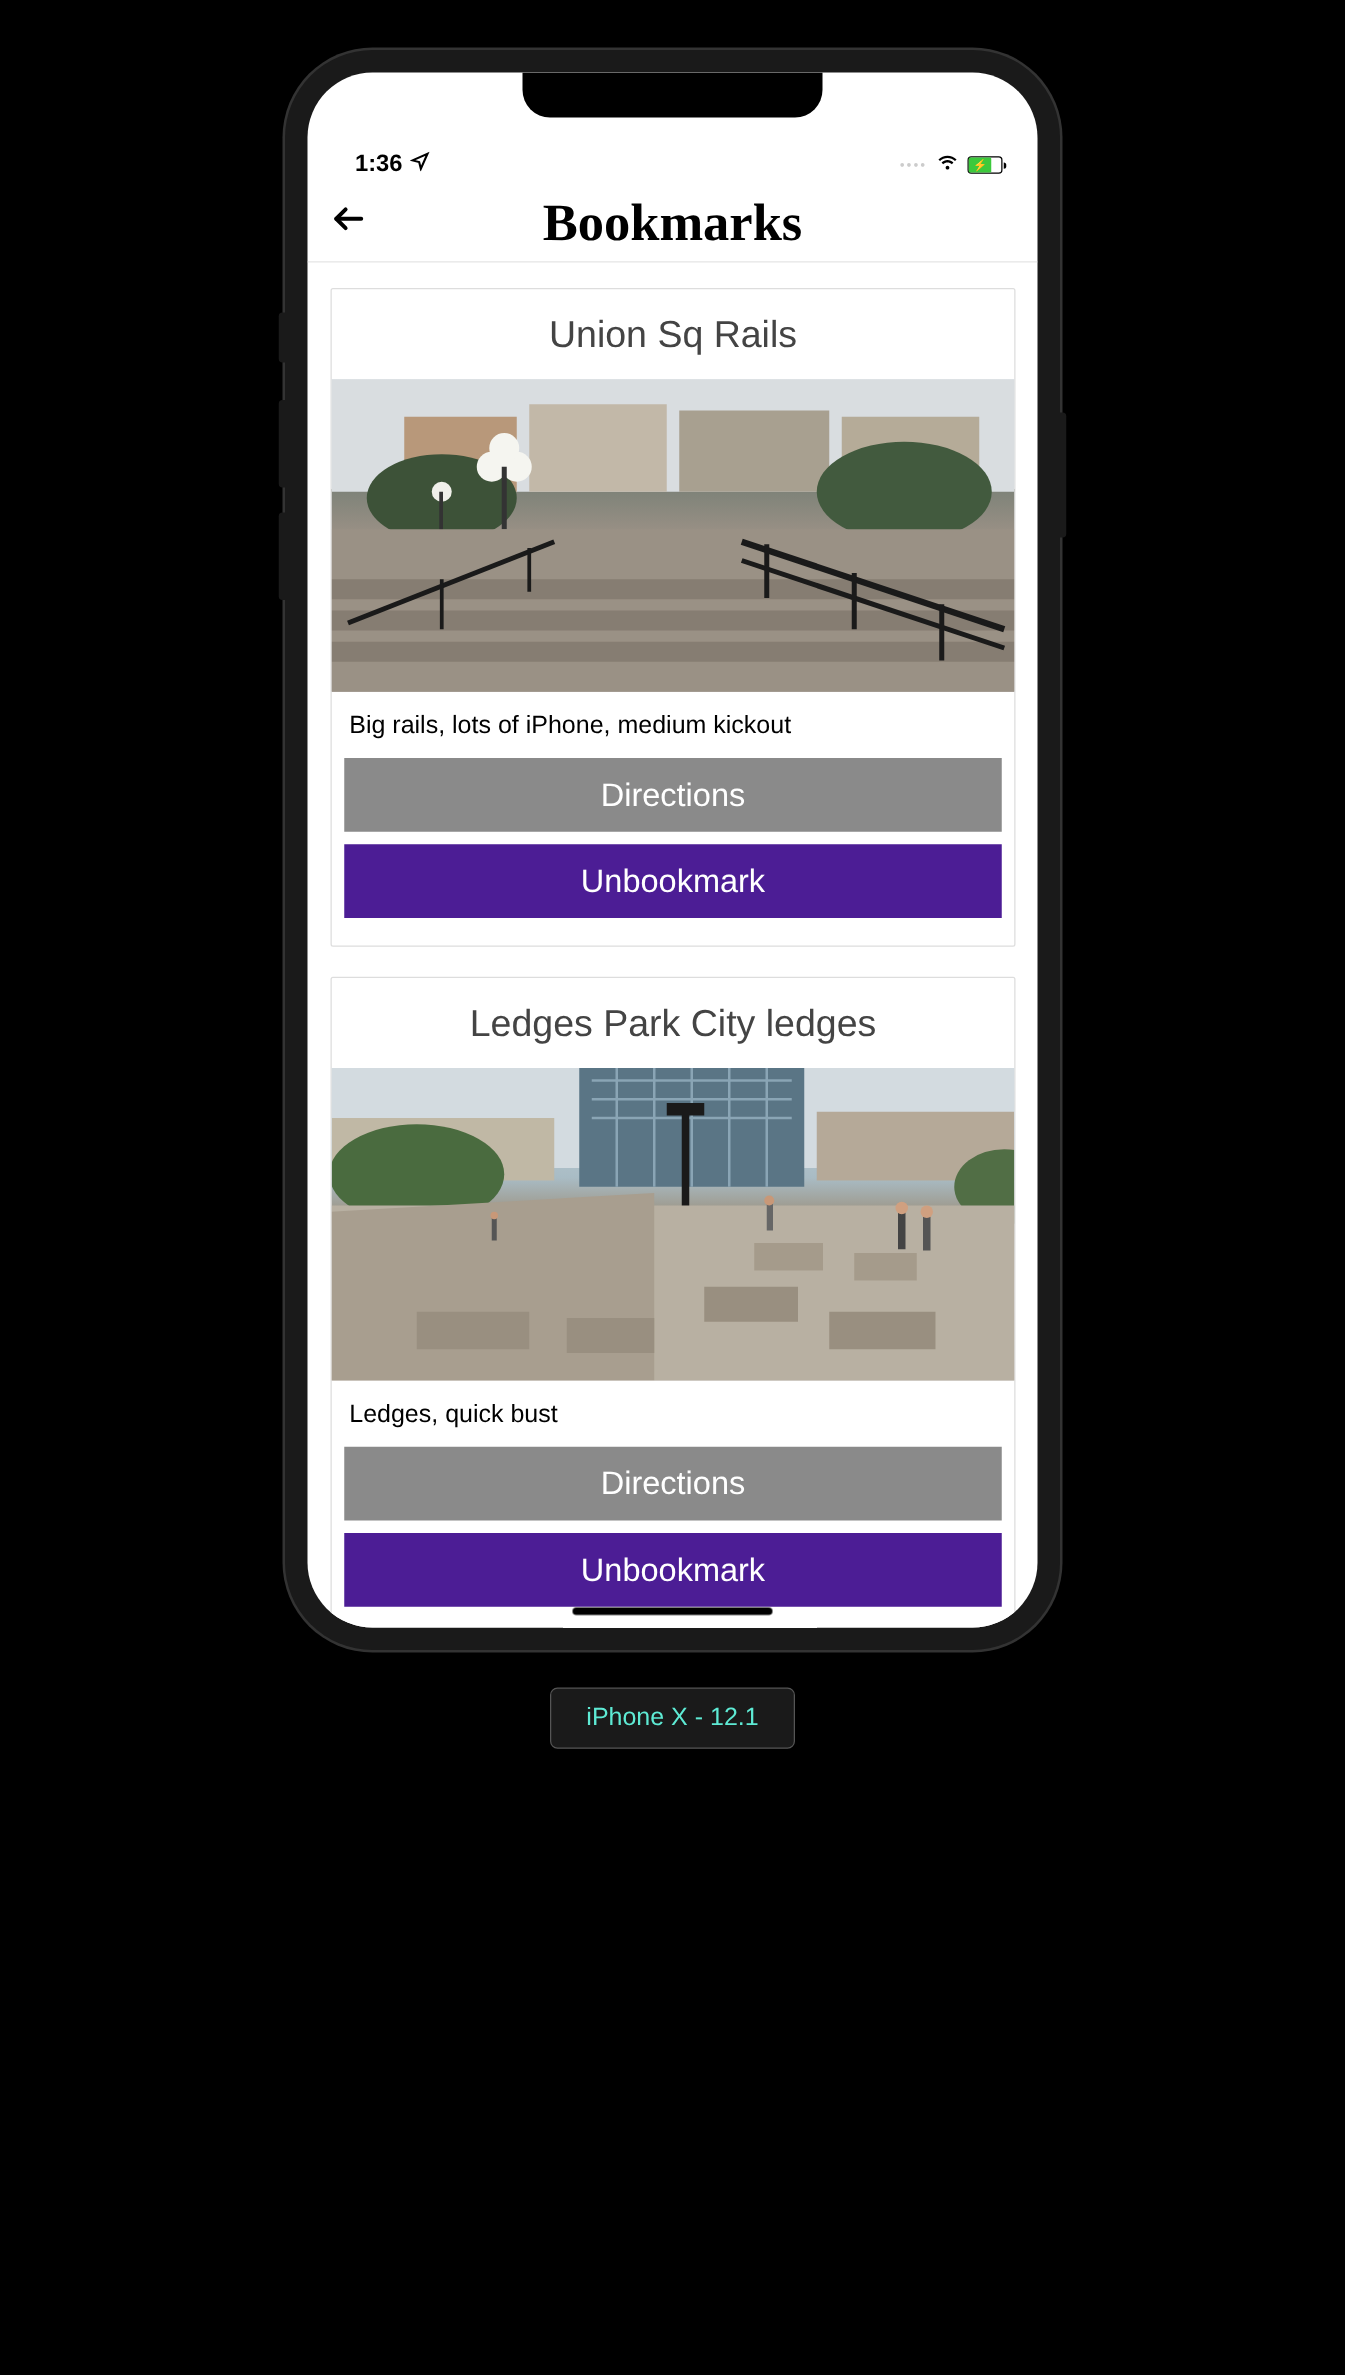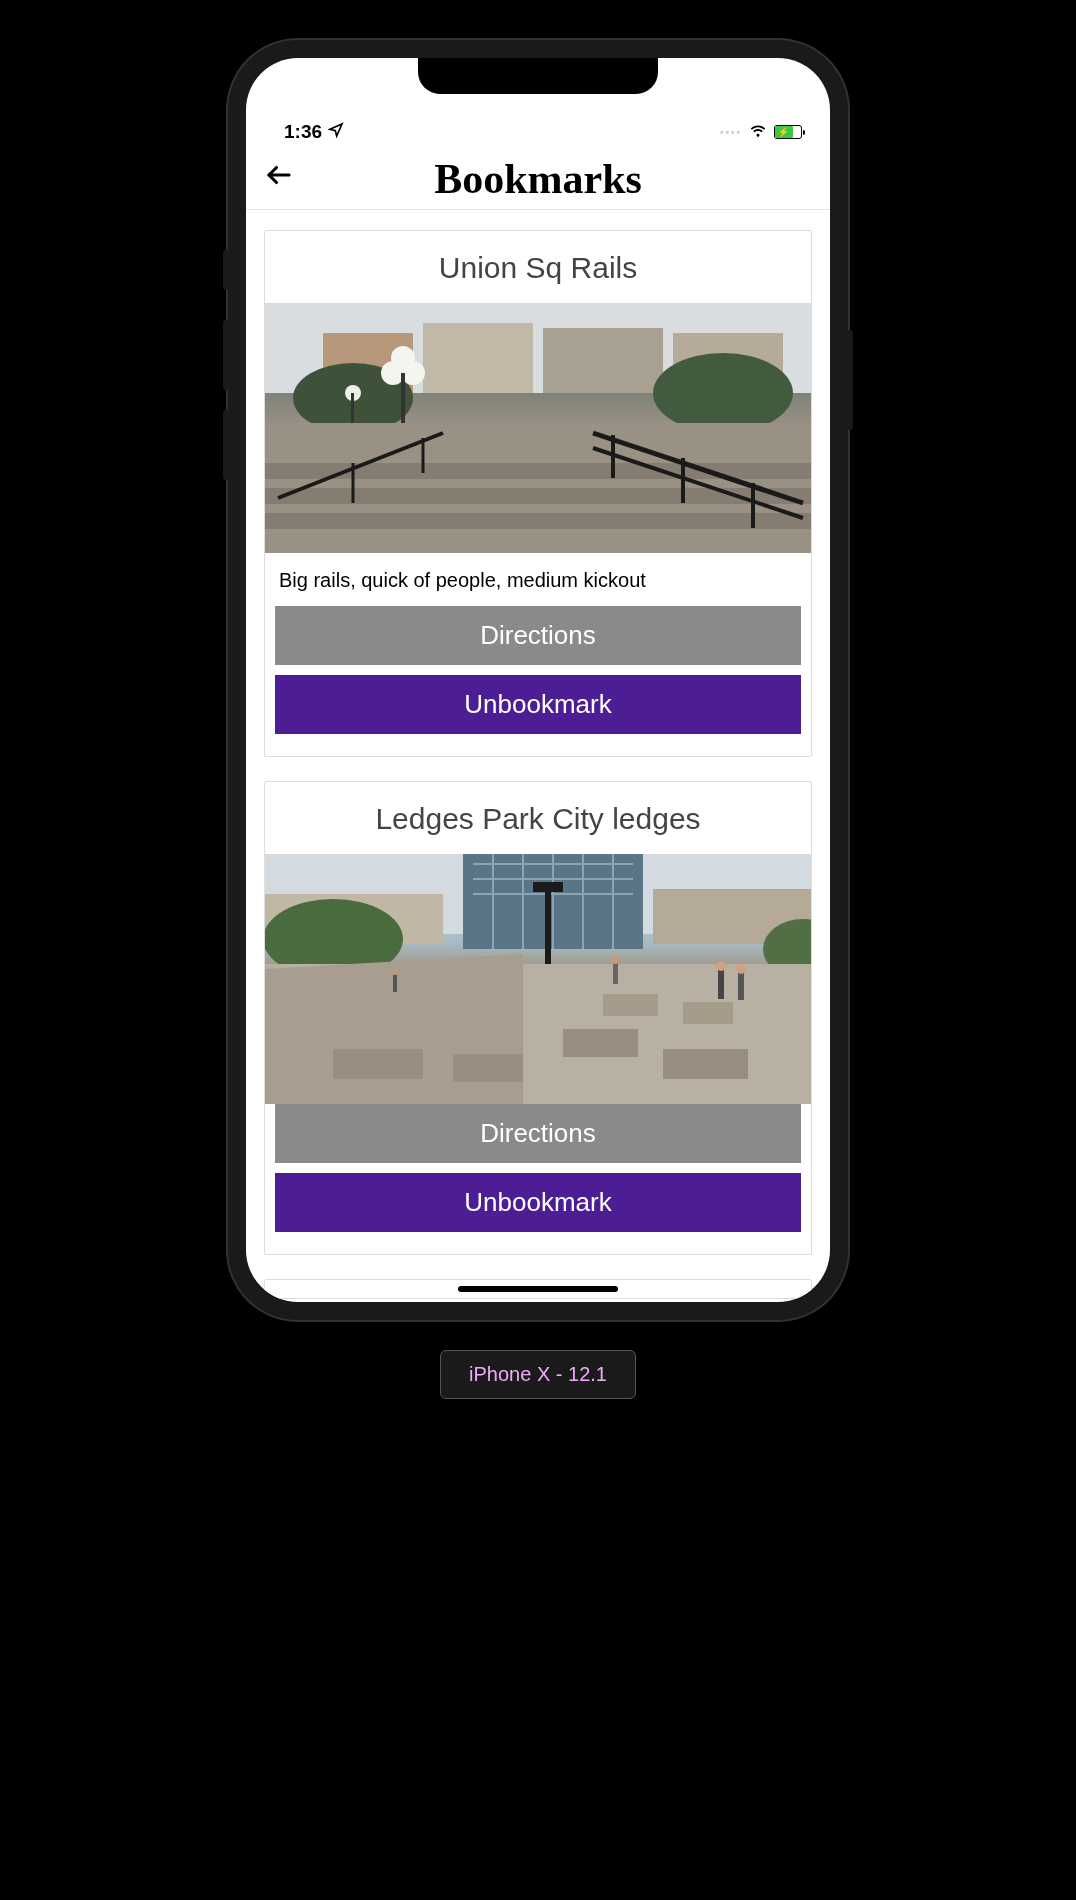--- a/index.html
+++ b/index.html
@@ -165,21 +165,21 @@
       height: 6px;
       background: #000;
       border-radius: 4px;
     }
     .device-label {
       margin-top: 30px;
       padding: 12px 28px;
       background: #1a1a1a;
       border: 1px solid #555;
       border-radius: 6px;
-      color: #f0abfc;
+      color: #5eead4;
       font-size: 20px;
     }
     
     .scene1 {
       background: linear-gradient(to bottom, #d6dce0 0%, #d6dce0 35%, #7d8278 35%, #9b9186 50%, #8e857b 100%);
     }
     .scene2 {
       background: linear-gradient(to bottom, #cfd9df 0%, #a9bcc5 35%, #9e9a8e 45%, #bdb6a9 70%, #a79e91 100%);
     }
   </style>
@@ -253,21 +253,21 @@
             <line x1="330" y1="130" x2="540" y2="200" stroke="#1a1a1a" stroke-width="5"></line>
             <line x1="330" y1="145" x2="540" y2="215" stroke="#1a1a1a" stroke-width="4"></line>
             <line x1="350" y1="132" x2="350" y2="175" stroke="#1a1a1a" stroke-width="4"></line>
             <line x1="420" y1="155" x2="420" y2="200" stroke="#1a1a1a" stroke-width="4"></line>
             <line x1="490" y1="180" x2="490" y2="225" stroke="#1a1a1a" stroke-width="4"></line>
             <line x1="180" y1="130" x2="15" y2="195" stroke="#1a1a1a" stroke-width="4"></line>
             <line x1="160" y1="135" x2="160" y2="170" stroke="#1a1a1a" stroke-width="3"></line>
             <line x1="90" y1="160" x2="90" y2="200" stroke="#1a1a1a" stroke-width="3"></line>
           </svg>
         </div>
-        <div class="card-desc">Big rails, quick of people, medium kickout</div>
+        <div class="card-desc">Big rails, lots of iPhone, medium kickout</div>
         <button class="btn btn-gray">Directions</button>
         <button class="btn btn-pink">Unbookmark</button>
       </div>
 
       <div class="card">
         <div class="card-title">Ledges Park City ledges</div>
         <div class="card-image scene2" aria-label="Battery Park City plaza with stone ledges">
           <svg width="100%" height="100%" viewBox="0 0 550 250" preserveAspectRatio="xMidYMid slice">
             <rect x="0" y="0" width="550" height="80" fill="#d3dbe0"></rect>
             <rect x="200" y="0" width="180" height="95" fill="#5a7585"></rect>
@@ -296,20 +296,21 @@
             <rect x="455" y="115" width="6" height="30" fill="#444"></rect>
               <circle cx="458" cy="112" r="5" fill="#d0a080"></circle>
             <rect x="475" y="118" width="6" height="28" fill="#555"></rect>
               <circle cx="478" cy="115" r="5" fill="#d0a080"></circle>
             <rect x="350" y="108" width="5" height="22" fill="#666"></rect>
               <circle cx="352" cy="106" r="4" fill="#c89878"></circle>
             <rect x="130" y="120" width="4" height="18" fill="#555"></rect>
               <circle cx="132" cy="118" r="3" fill="#c89878"></circle>
           </svg>
         </div>
+        <div class="card-desc">Ledges, quick bust</div>
         <button class="btn btn-gray">Directions</button>
         <button class="btn btn-pink">Unbookmark</button>
       </div>
 
       <div class="card" style="height:20px; padding:0; margin-bottom:0;"></div>
 
     </div>
 
     <div class="home-indicator"></div>
   </div>

